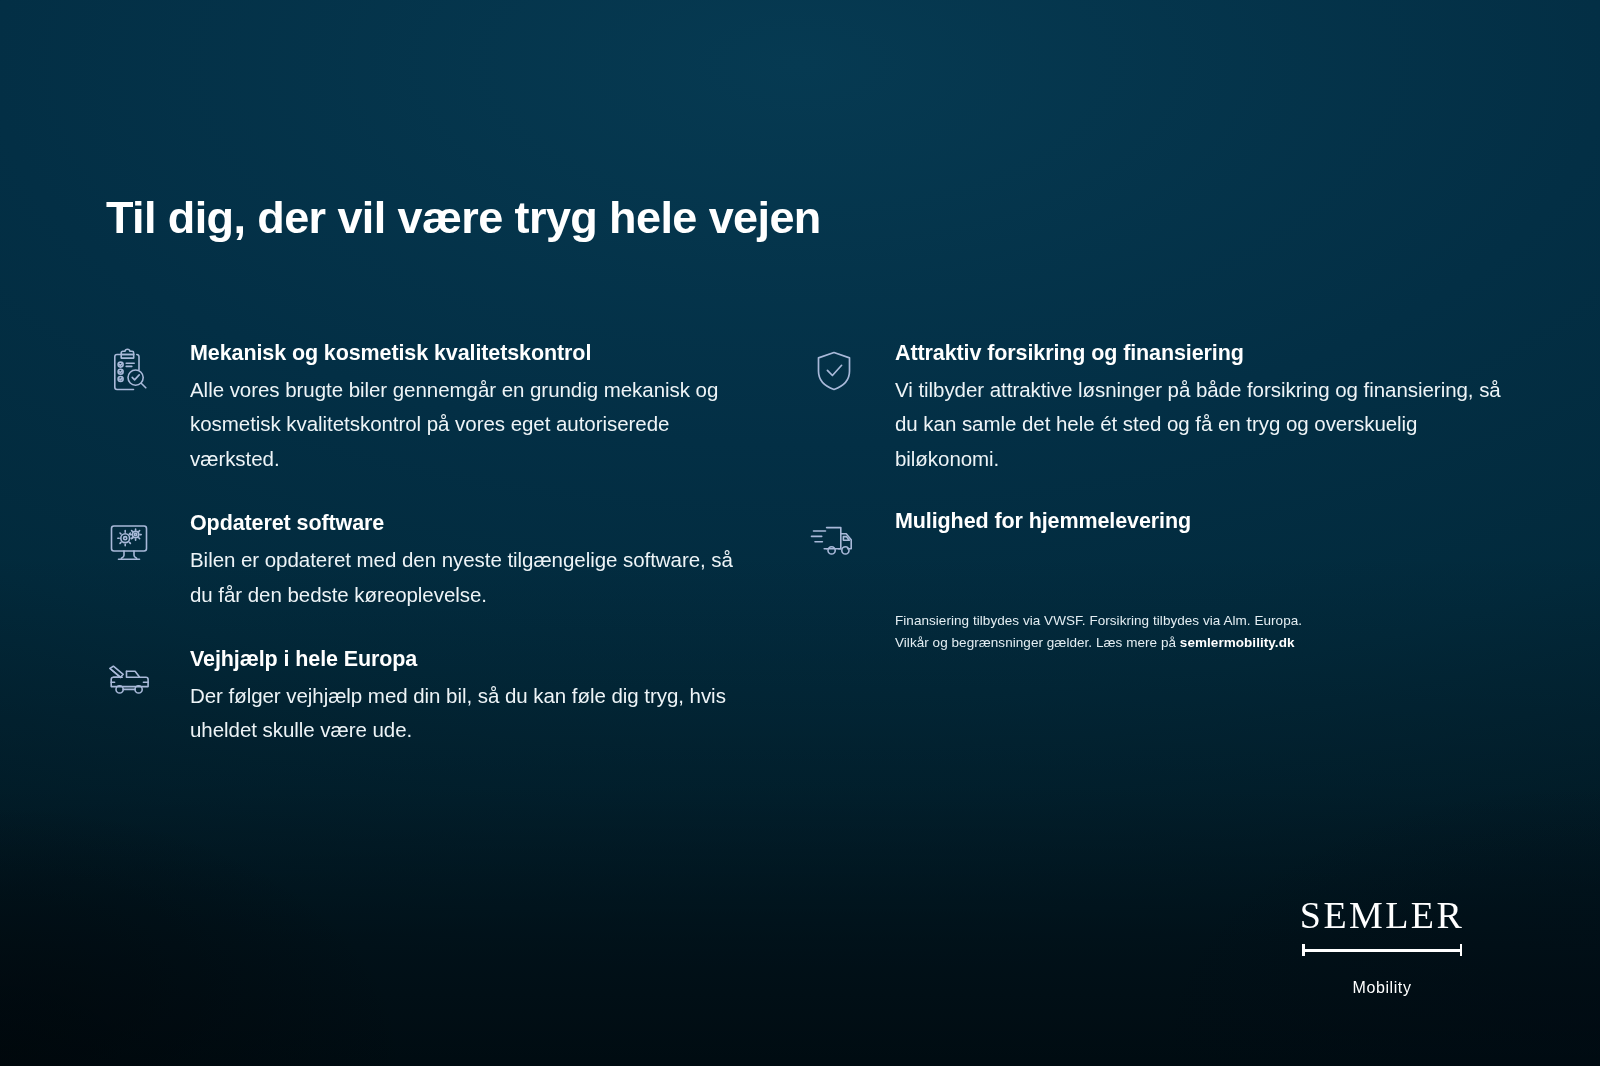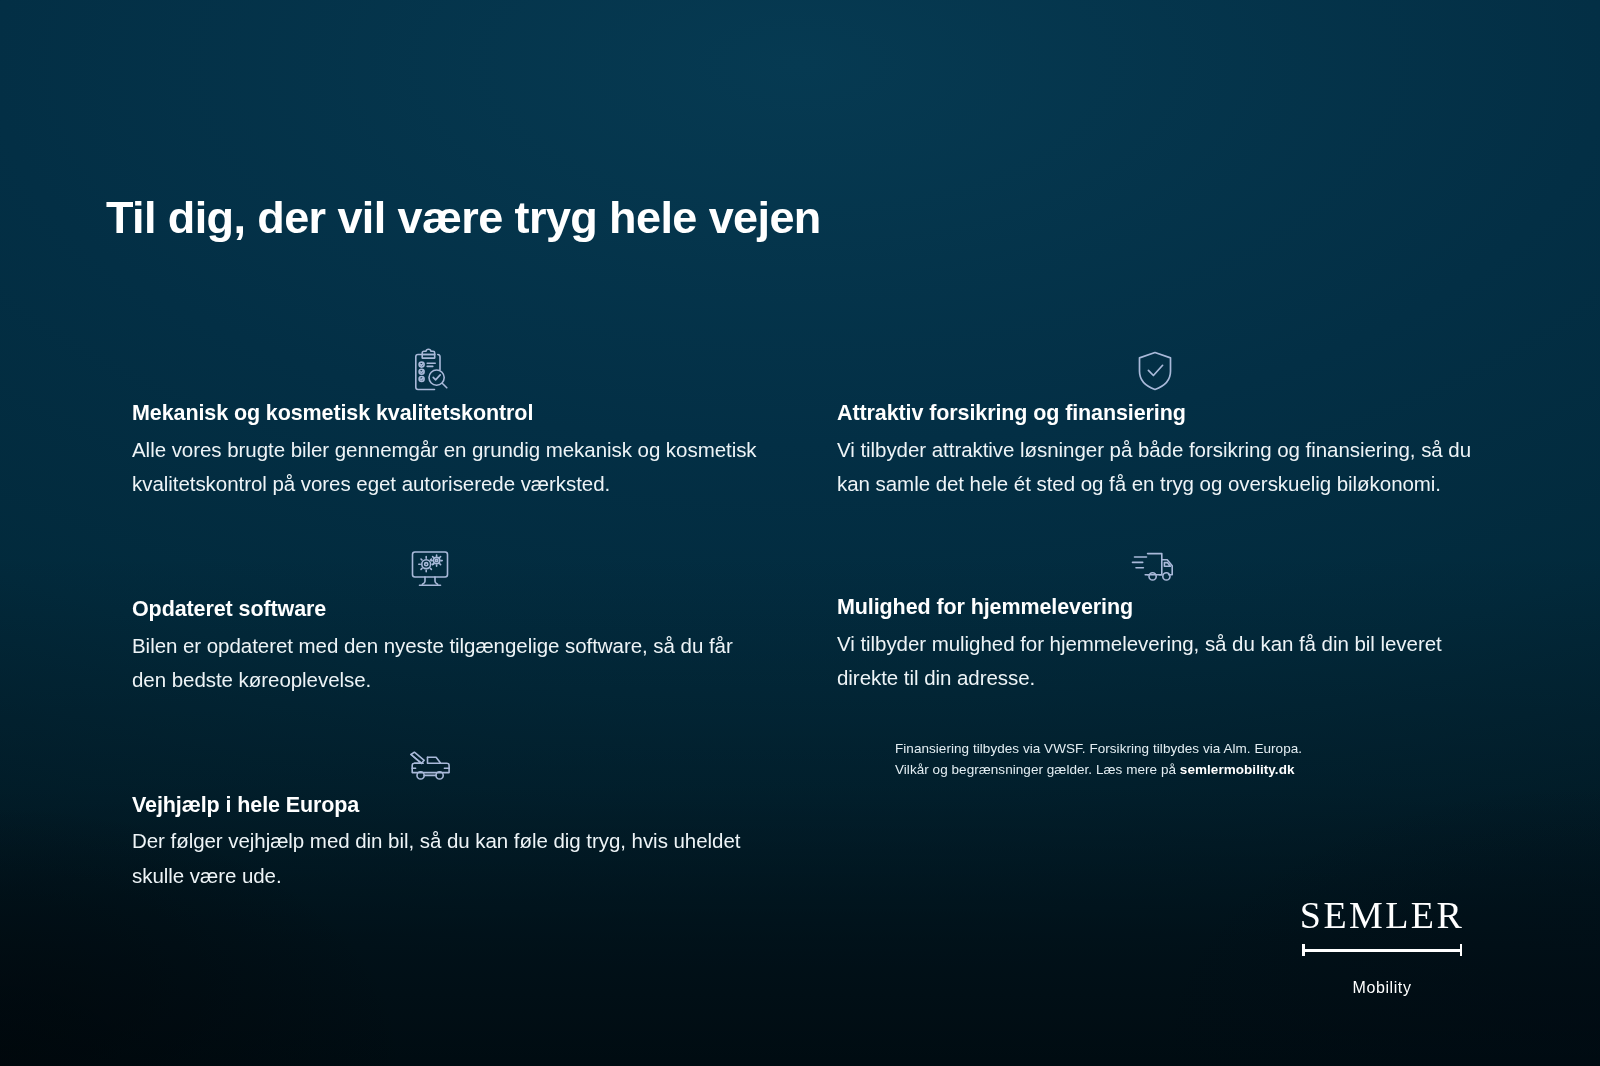--- a/index.html
+++ b/index.html
@@ -49,21 +49,21 @@
     font-weight:700;
     letter-spacing:-0.6px;
     color:#ffffff;
     white-space:nowrap;
   }
 
   
   .col-left  { position:absolute; left:100px;  top:340px; width:660px; }
   .col-right { position:absolute; left:805px;  top:340px; width:700px; }
 
-  .feature { position:relative; display:flex; align-items:center;flex-direction:column; }
+  .feature { position:relative; display:flex; align-items:flex-start; }
   .feature + .feature { margin-top:34px; }
 
   .f-icon {
     flex:0 0 auto;
     width:58px; height:58px;
     margin-top:2px;
     display:flex; align-items:center; justify-content:center;
   }
   .f-icon svg { display:block; }
 
@@ -241,21 +241,20 @@
           <path d="M17.6 34.8h-2.4"></path>
           <path d="M31.8 19.8h5.4l5 5.9v9.1h-3.6"></path>
           <path d="M31.8 34.8h-2.2"></path>
           <path d="M34.4 22.6h2.9l3.1 3.6h-6z"></path>
           <circle cx="22.6" cy="36.4" r="3.6"></circle>
           <circle cx="36.4" cy="36.4" r="3.6"></circle>
         </svg>
       </div>
       <div class="f-body">
         <div class="f-title">Mulighed for hjemmelevering</div>
-        <div class="f-desc">Vi tilbyder mulighed for hjemmelevering, så du kan få din bil leveret direkte til din adresse.</div>
       </div>
     </div>
 
     <div class="legal">
       <span>Finansiering tilbydes via VWSF. Forsikring tilbydes via Alm. Europa.</span><br>
       <span>Vilkår og begrænsninger gælder. Læs mere på </span><b>semlermobility.dk</b>
     </div>
 
   </div>
 

